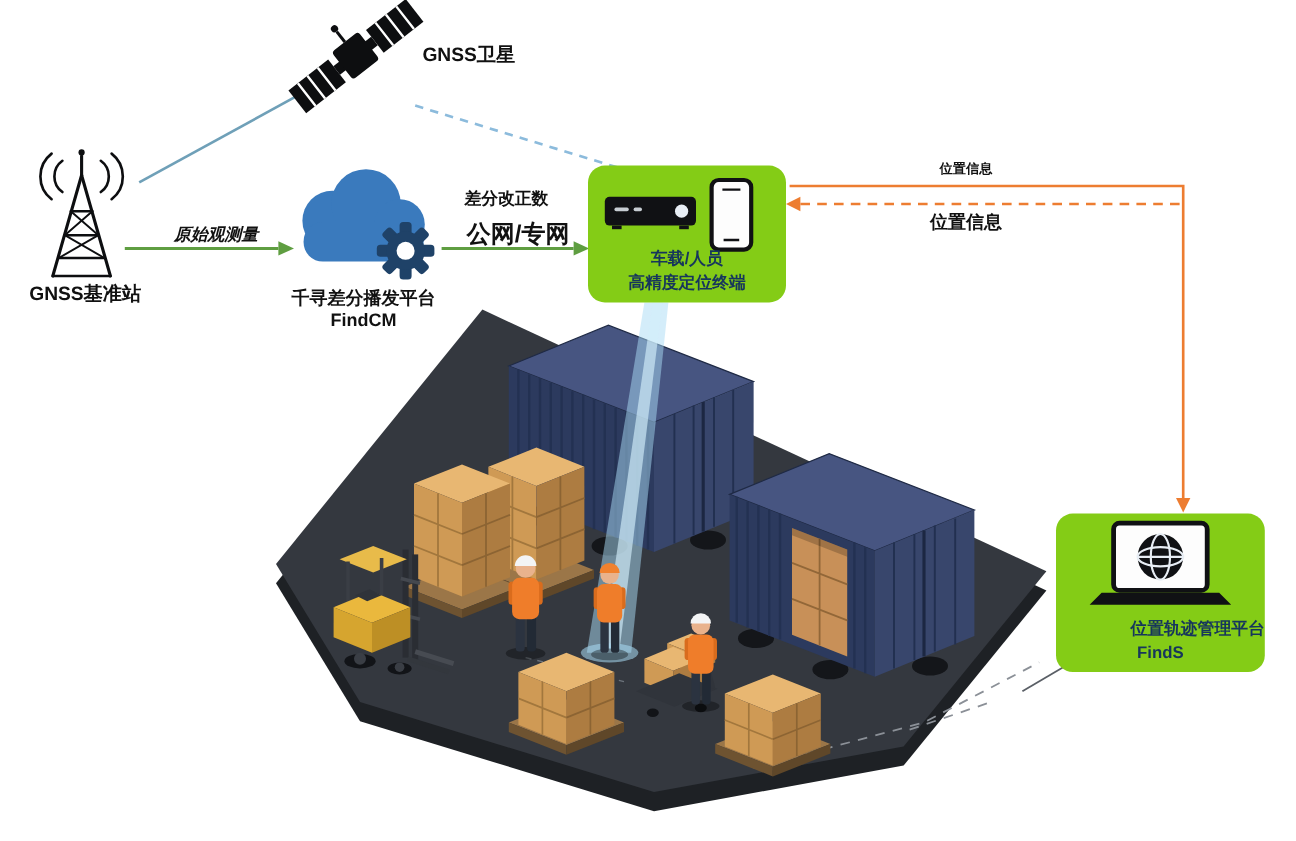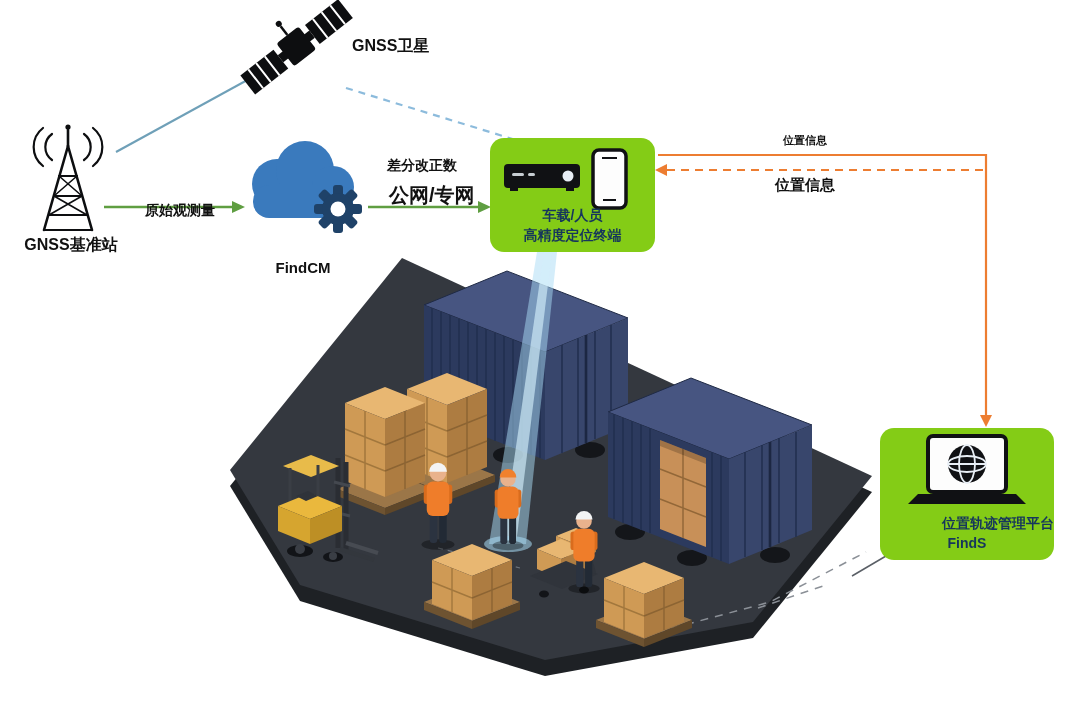--- a/index.html
+++ b/index.html
@@ -274,22 +274,23 @@
       </g>
     </svg>
     <div class="panel-text" style="top:86px;text-align:right;">位置轨迹管理平台</div>
     <div class="panel-text" style="top:106px;">FindS</div>
   </div>
 
   <div class="lbl" style="left:352px;top:36px;font-size:16px;font-weight:600;">GNSS卫星</div>
 
   <div class="lbl center" style="left:6px;top:235px;width:130px;font-size:16px;font-weight:700;">GNSS基准站</div>
 
-  <div class="lbl center" style="left:120px;top:202px;width:120px;font-size:14px;font-weight:600;">原始观测量</div>
-
+  <div class="lbl center" style="left:120px;top:187px;width:120px;font-size:14px;font-weight:600;font-style:italic;">原始观测量</div>
+
+  <div class="lbl center" style="left:220px;top:239px;width:166px;font-size:15px;font-weight:700;">千寻差分播发平台</div>
   <div class="lbl center" style="left:220px;top:259px;width:166px;font-size:15px;font-weight:700;">FindCM</div>
 
   <div class="lbl" style="left:387px;top:157px;font-size:14px;font-weight:600;">差分改正数</div>
   <div class="lbl" style="left:389px;top:182px;font-size:20px;font-weight:600;">公网/专网</div>
 
   <div class="lbl center" style="left:750px;top:133px;width:110px;font-size:11px;font-weight:600;">位置信息</div>
   <div class="lbl center" style="left:750px;top:176px;width:110px;font-size:15px;font-weight:600;">位置信息</div>
 
 </div>
 

